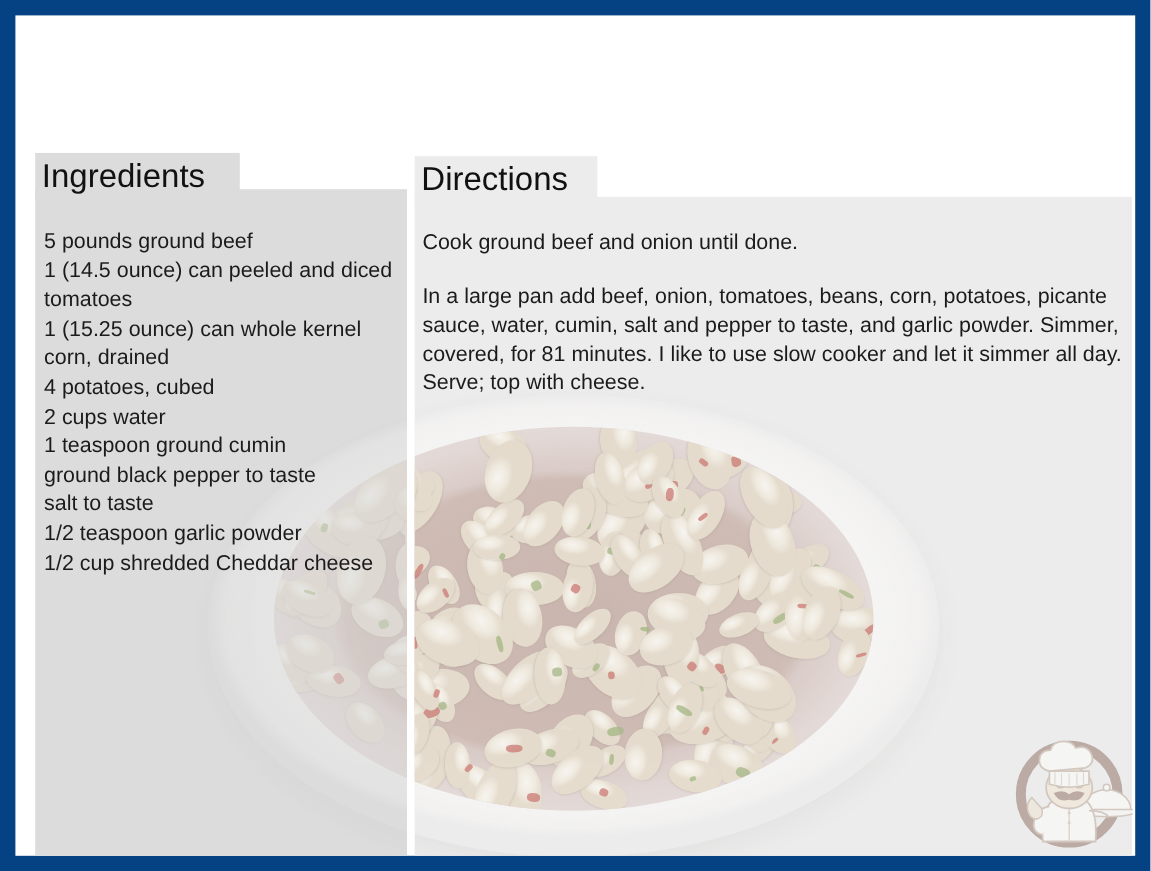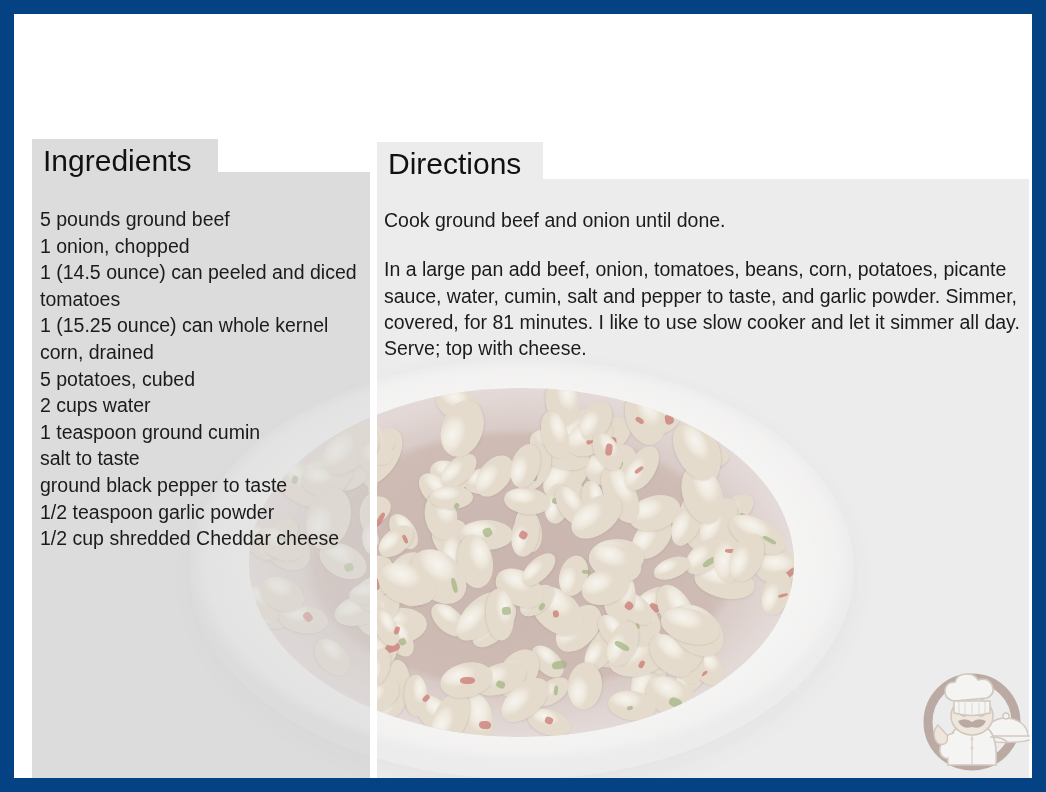--- a/index.html
+++ b/index.html
@@ -173,21 +173,21 @@
 
   
   .section-tab {
     position: absolute;
     z-index: 4;
     box-sizing: border-box;
     display: flex;
     align-items: center;
     font-size: 30px;
     color: #111111;
-    padding-left: 11px;
+    padding-left: 6px;
   }
   #ingredients-tab {
     left: 18px;
     top: 125px;
     width: 186px;
     height: 43px;
     background: #dcdcdc;
   }
   #directions-tab {
     left: 363px;
@@ -288,28 +288,27 @@
             <div class="bean" style="width: 56.885px; height: 40.3328px; left: 110.564px; top: 49.4703px; transform: rotate(0deg);"></div>
             <div class="bean" style="width: 63.0498px; height: 42.9407px; left: 47.7045px; top: 108.748px; transform: rotate(-74deg);"></div>
             <div class="bean" style="width: 45.7999px; height: 23.2422px; left: 99.8237px; top: 193.042px; transform: rotate(-10deg);"></div>
             <div class="bean" style="width: 48.5785px; height: 27.853px; left: 6.52311px; top: 141.399px; transform: rotate(26deg);"></div>
             <div class="fleck green" style="width: 10.9113px; height: 3.15631px; left: 26.8577px; top: 148.675px; transform: rotate(16deg);"></div>
           </div>
       </div>
     </div>
     <div id="ingredients-list" class="panel-body">
         <span class="ing">5 pounds ground beef</span>
-        <span class="ing">1 onion, chopped</span>
         <span class="ing">1 (14.5 ounce) can peeled and diced tomatoes</span>
         <span class="ing">1 (15.25 ounce) can whole kernel corn, drained</span>
-        <span class="ing">5 potatoes, cubed</span>
+        <span class="ing">4 potatoes, cubed</span>
         <span class="ing">2 cups water</span>
         <span class="ing">1 teaspoon ground cumin</span>
+        <span class="ing">ground black pepper to taste</span>
         <span class="ing">salt to taste</span>
-        <span class="ing">ground black pepper to taste</span>
         <span class="ing">1/2 teaspoon garlic powder</span>
         <span class="ing">1/2 cup shredded Cheddar cheese</span>
       </div>
   </div>
 
   <div id="directions-panel" class="panel">
     <div class="photo-clip">
       <div class="bowl photo-layer">
         <div class="plate"></div>
         <div class="broth">

